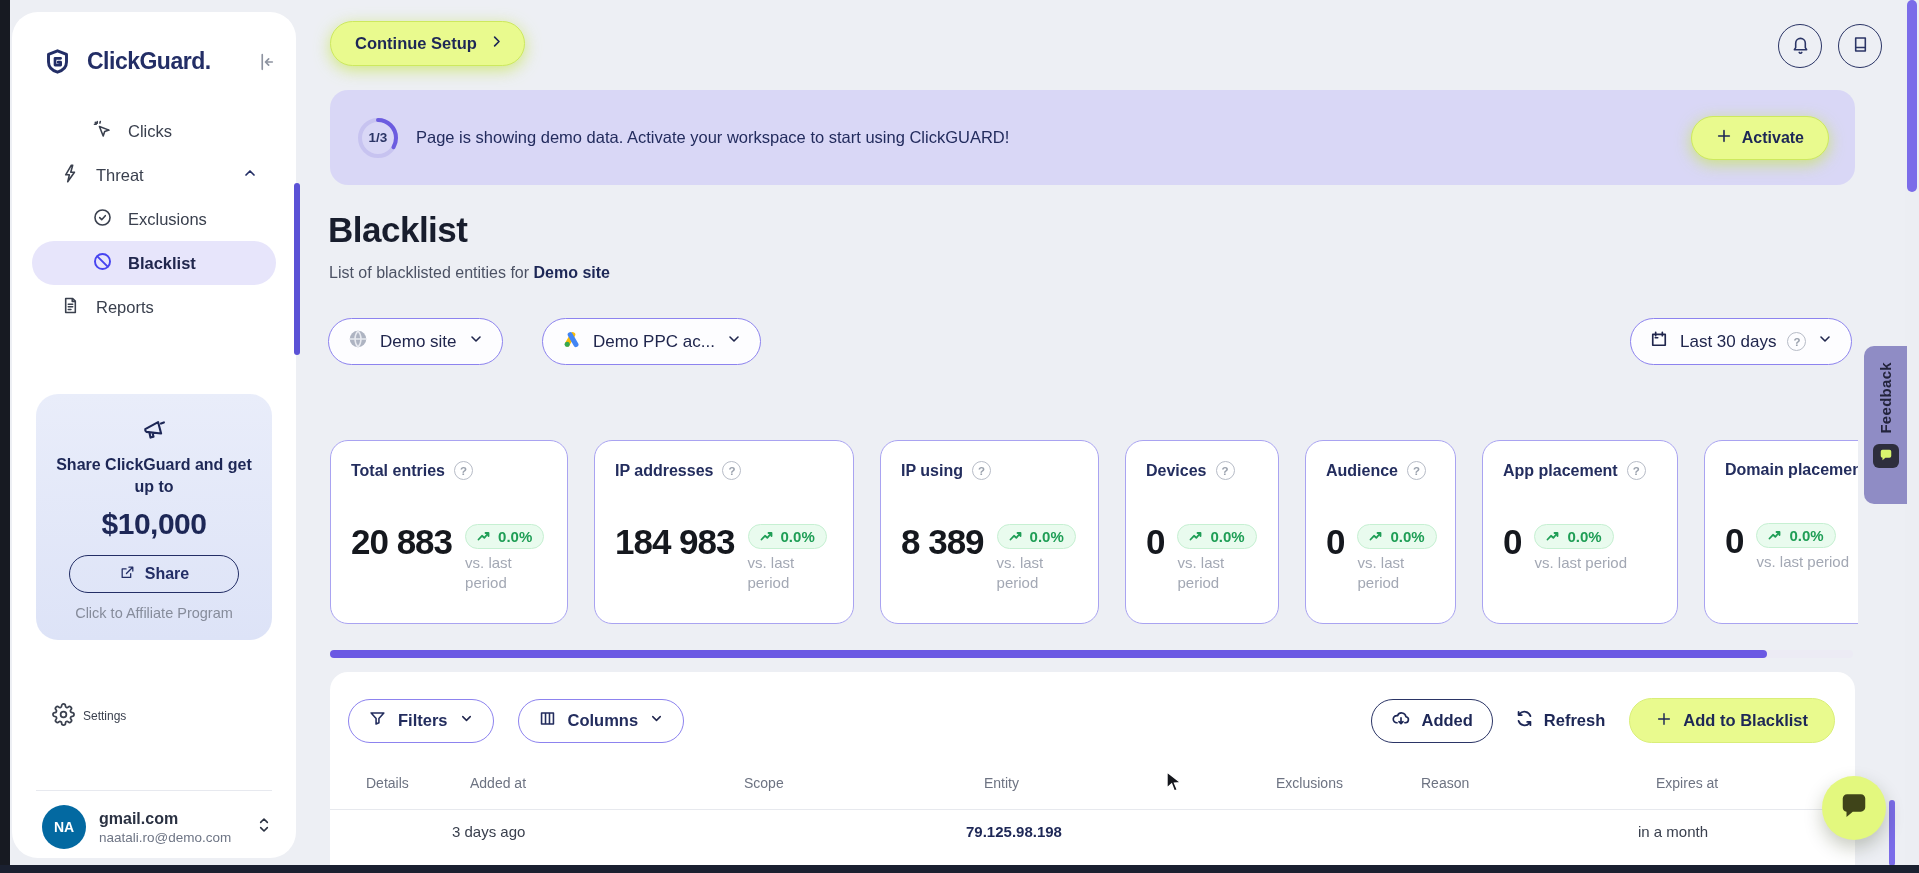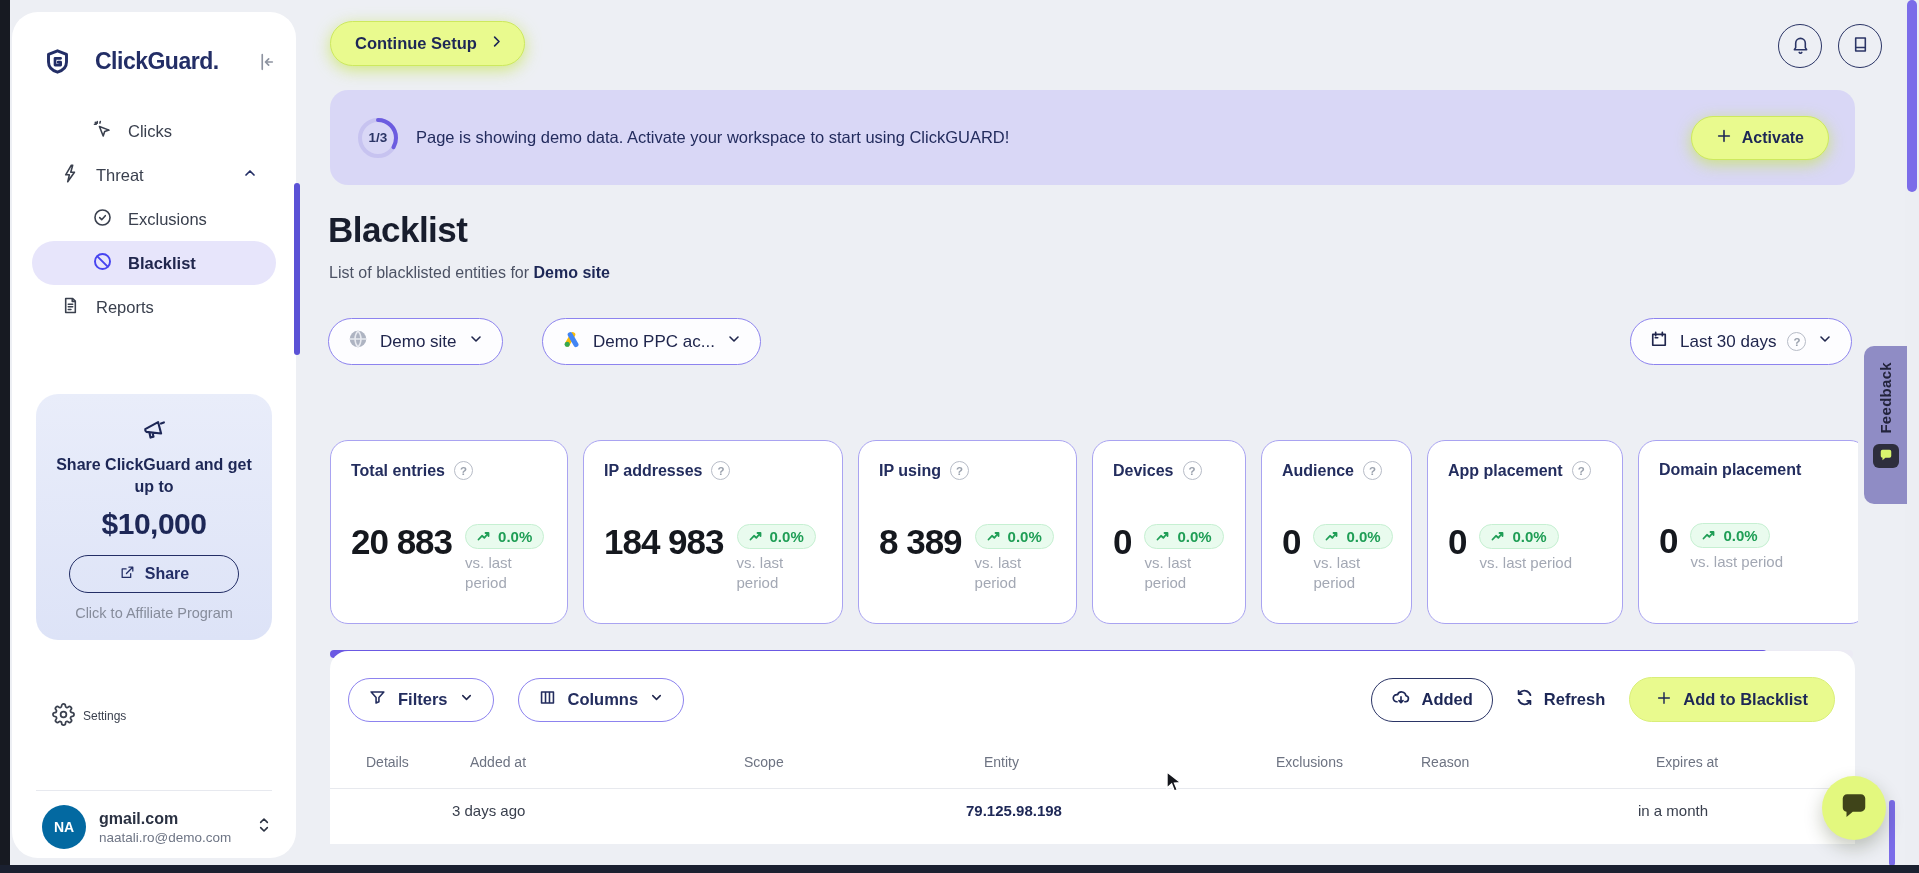--- a/index.html
+++ b/index.html
@@ -9,21 +9,21 @@
   .edge-left  { position:absolute; left:0; top:0; width:10px; height:100%; background:#171a22; z-index:60;}
   .edge-bottom{ position:absolute; left:0; bottom:0; width:100%; height:8px; background:#1a2030; z-index:60;}
 
   .ic { fill:none; stroke:currentColor; stroke-width:1.8; stroke-linecap:round; stroke-linejoin:round; }
 
   
   .sidebar { position:absolute; left:12px; top:12px; width:284px; height:846px; background:#ffffff;
              border-radius:26px; z-index:5; }
   .side-scrollbar { position:absolute; left:294px; top:183px; width:6px; height:172px;
                     background:#5b52d6; border-radius:3px; z-index:6; }
-  .logo-row { display:flex; align-items:center; padding:36px 20px 0 32px; gap:24px; }
+  .logo-row { display:flex; align-items:center; padding:36px 20px 0 32px; gap:16px; }
   .logo-mark { color:#232e66; display:flex; }
   .logo-text { font-size:23px; font-weight:800; color:#232e66; letter-spacing:-.5px; flex:1; }
   .collapse-btn { color:#8d93a0; display:flex; cursor:pointer; }
 
   .nav { margin-top:34px; }
   .nav-item { height:44px; display:flex; align-items:center; gap:15px; color:#3a404e;
               font-size:16.5px; cursor:pointer; }
   .nav-item .lbl { font-weight:500; }
   .nav-top { padding-left:48px; }
   .nav-sub { padding-left:80px; }
@@ -89,37 +89,37 @@
                  border-radius:24px; display:flex; align-items:center; gap:11px; padding:0 18px;
                  font-size:17px; font-weight:500; color:#20264d; cursor:pointer; }
   .site-pill { left:328px; } .ppc-pill { left:542px; } .date-pill { left:1630px; }
   .chev-navy { color:#20264d; }
   .help-dot { width:19px; height:19px; border:1.5px solid #b7bcc7; border-radius:50%; color:#9aa1ad;
               font-size:11.5px; font-weight:700; display:inline-flex; align-items:center;
               justify-content:center; flex:none; cursor:pointer; }
 
   
   .cards { position:absolute; left:330px; top:440px; width:1528px; height:184px; display:flex;
-           gap:15px; overflow:hidden; }
+           gap:26px; overflow:hidden; }
   .card { flex:none; background:#fff; border:1.5px solid #a9a3f1; border-radius:18px; padding:20px 20px 0; }
   .card-label { display:flex; align-items:center; gap:9px; font-size:16px; font-weight:600; color:#232d5e;
                 white-space:nowrap; overflow:hidden; }
   .card-body { margin-top:42px; display:flex; align-items:flex-start; gap:13px; }
   .card-value { font-size:35px; font-weight:700; color:#15181e; letter-spacing:-1px; white-space:nowrap; }
   .card-side { padding-top:2px; min-width:0; }
   .delta-pill { display:inline-flex; align-items:center; gap:6px; background:#e9fbee; border:1px solid #c6f0d2;
                 border-radius:15px; padding:3px 11px; color:#1f9e56; font-size:15px; font-weight:600; }
   .card-caption { margin-top:4px; font-size:15px; color:#a3a8b4; line-height:1.3; }
 
   .hscroll-track { position:absolute; left:330px; top:650px; width:1523px; height:8px; background:#ecebf4;
                    border-radius:4px; }
   .hscroll-thumb { width:1437px; height:8px; background:#6b59e3; border-radius:4px; cursor:pointer; }
 
   
-  .panel { position:absolute; left:330px; top:651px; width:1525px; height:193px; background:#fff;
+  .panel { position:absolute; left:330px; top:672px; width:1525px; height:193px; background:#fff;
            border-radius:18px 18px 0 0; overflow:hidden; }
   .toolbar { display:flex; align-items:center; padding:26px 20px 0 18px; }
   .tool-pill { height:44px; border:1.5px solid #8d83ef; border-radius:22px; background:#fff;
                display:flex; align-items:center; gap:11px; padding:0 19px; font-size:16.5px;
                font-weight:600; color:#232d5e; cursor:pointer; }
   .columns-pill { margin-left:24px; }
   .export-pill { margin-left:auto; border-color:#2b3566; color:#1d2756; }
   .refresh-btn { margin-left:22px; display:flex; align-items:center; gap:10px; font-size:16.5px;
                  font-weight:600; color:#1d2756; cursor:pointer; background:none; border:none;
                  font-family:inherit; }

